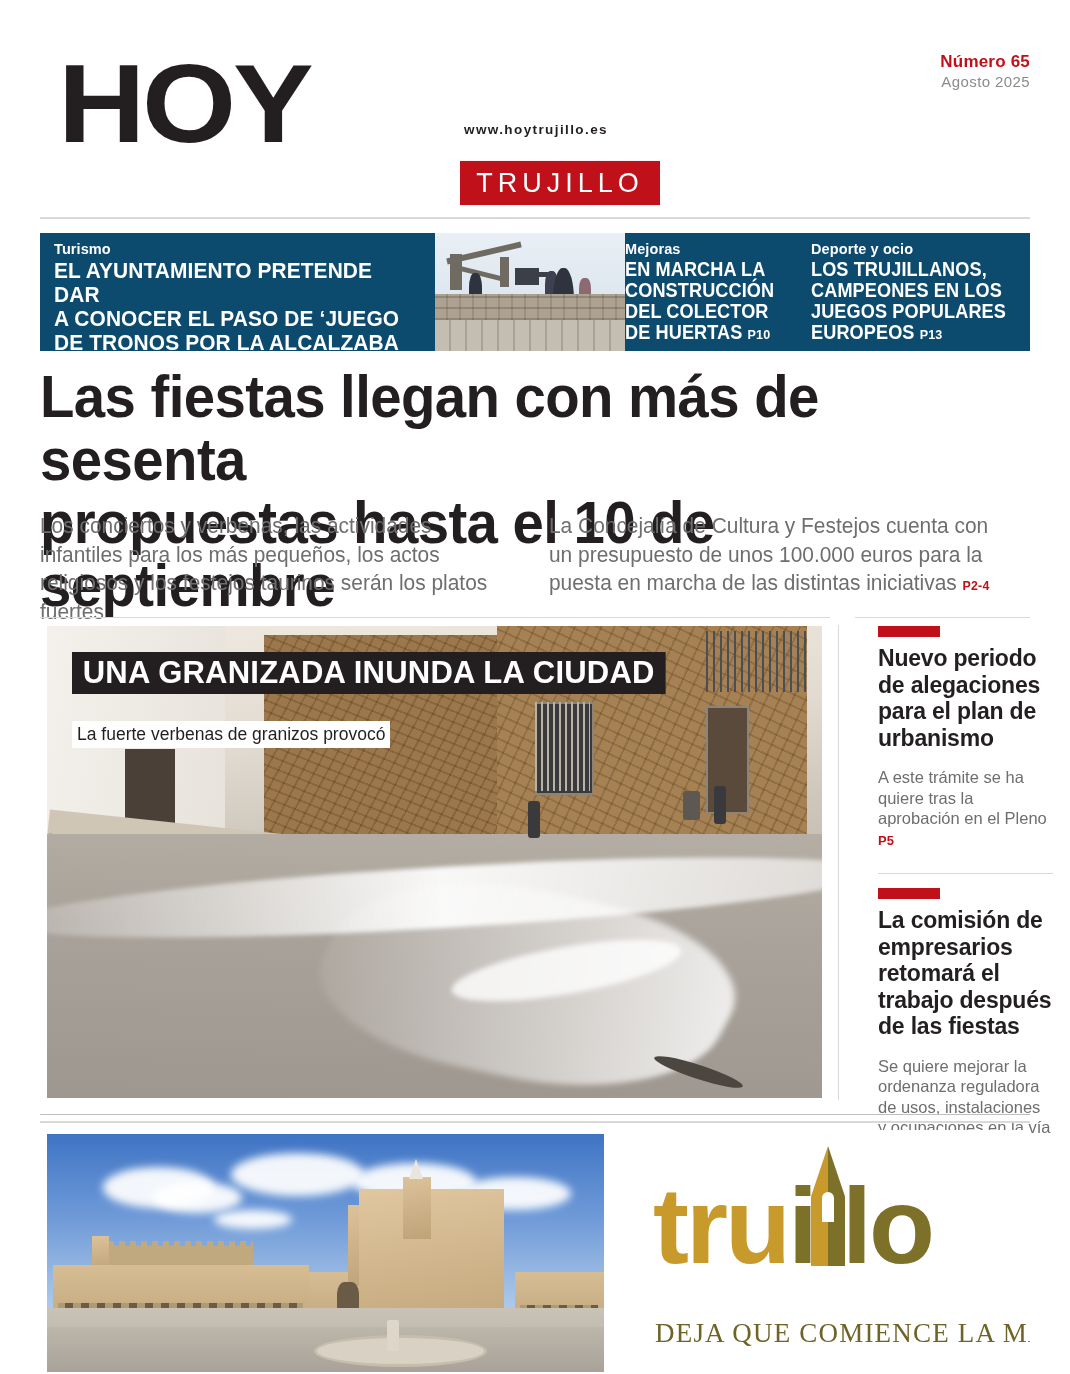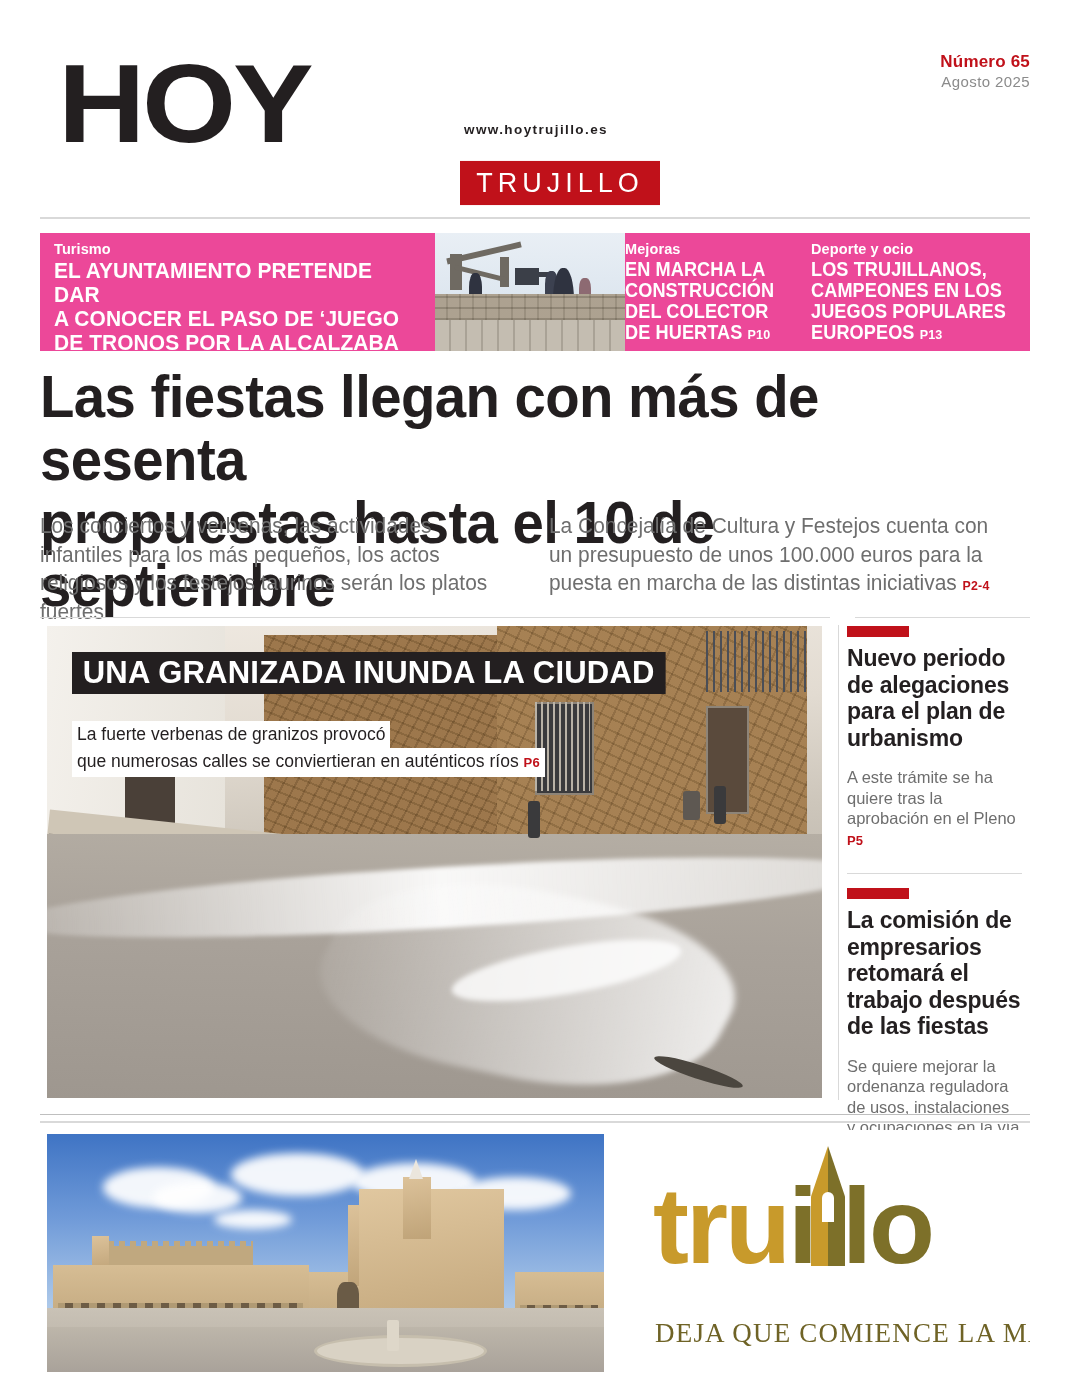--- a/index.html
+++ b/index.html
@@ -33,21 +33,21 @@
     display:flex;align-items:center;justify-content:center;
     transform:scaleY(1.05);
   }
   .issue-block{position:absolute;right:0px;top:12px;text-align:right;}
   .issue-number{font-size:17px;font-weight:bold;color:#c0111a;line-height:20px;letter-spacing:.2px;}
   .issue-date{font-size:15px;color:#8b8b8b;line-height:19px;letter-spacing:.4px;}
 
   .rule-top{position:absolute;left:40px;top:217px;width:990px;height:2px;background:#d9d9d9;}
 
   
-  .teaser-bar{position:absolute;left:40px;top:233px;width:990px;height:118px;background:#ec4899;display:flex;}
+  .teaser-bar{position:absolute;left:40px;top:233px;width:990px;height:118px;background:#0c4a6e;display:flex;}
   .teaser-main{width:395px;padding:8px 0 0 14px;box-sizing:border-box;}
   .teaser-photo{width:190px;height:118px;position:relative;overflow:hidden;background:#cfd8e2;}
   .teaser-rest{flex:1;display:flex;padding-top:8px;}
   .teaser-col{box-sizing:border-box;}
   .tc1{width:186px;}
   .tc2{width:auto;}
   .kicker{color:#ffffff;font-size:14.5px;font-weight:bold;line-height:17px;margin-bottom:1px;letter-spacing:.1px;}
   .teaser-head{
     color:#ffffff;font-weight:bold;line-height:22.5px;letter-spacing:.1px;
     transform:scaleX(.93);transform-origin:left top;
@@ -132,21 +132,21 @@
     padding:3px 11px 5px 11px;letter-spacing:.2px;
     transform:scaleX(.97);transform-origin:left top;
   }
   .photo-caption{
     position:absolute;left:72px;top:721px;
     font-size:17.5px;line-height:24px;color:#231f20;
   }
   .photo-caption span.l{background:#ffffff;display:inline-block;padding:1px 5px 2px 5px;}
 
   
-  .sidebar{position:absolute;left:847px;top:626px;width:175px;}
+  .sidebar{position:absolute;left:878px;top:626px;width:175px;}
   .side-item{margin-bottom:22px;}
   .side-bar{width:62px;height:11px;background:#c0111a;margin-bottom:8px;}
   .side-head{
     font-size:23px;line-height:26.5px;font-weight:bold;color:#231f20;
     letter-spacing:-.2px;margin:0 0 16px 0;
   }
   .side-body{font-size:16.5px;line-height:20.5px;color:#6e6e6e;}
   .side-sep{width:175px;height:1px;background:#d9d9d9;margin:14px 0 14px 0;}
 
   
@@ -290,21 +290,20 @@
     <div class="pm-hail2"></div>
     <div class="pm-hail3"></div>
     <div class="pm-bollard" style="left:62%;top:37%;width:1.6%;height:8%;"></div>
     <div class="pm-bollard" style="left:86%;top:34%;width:1.6%;height:8%;"></div>
     <div class="pm-bollard" style="left:82%;top:35%;width:2.2%;height:6%;background:#5e5852;"></div>
     <div class="pm-crack"></div>
   </div>
   <div class="photo-title">UNA GRANIZADA INUNDA LA CIUDAD</div>
   <div class="photo-caption">
     <span class="l">La fuerte verbenas de granizos provocó</span><br>
-    <span class="l"><span>que numerosas calles se conviertieran en auténticos ríos</span> <span class="pgred">P6</span></span>
   </div>
 
   <div class="sidebar">
 
     <div class="side-item">
       <div class="side-bar"></div>
       <div class="side-head">Nuevo periodo de alegaciones para el plan de urbanismo</div>
       <div class="side-body"><span>A este trámite se ha quiere tras la aprobación en el Pleno</span> <span class="pgred">P5</span></div>
     </div>
 

